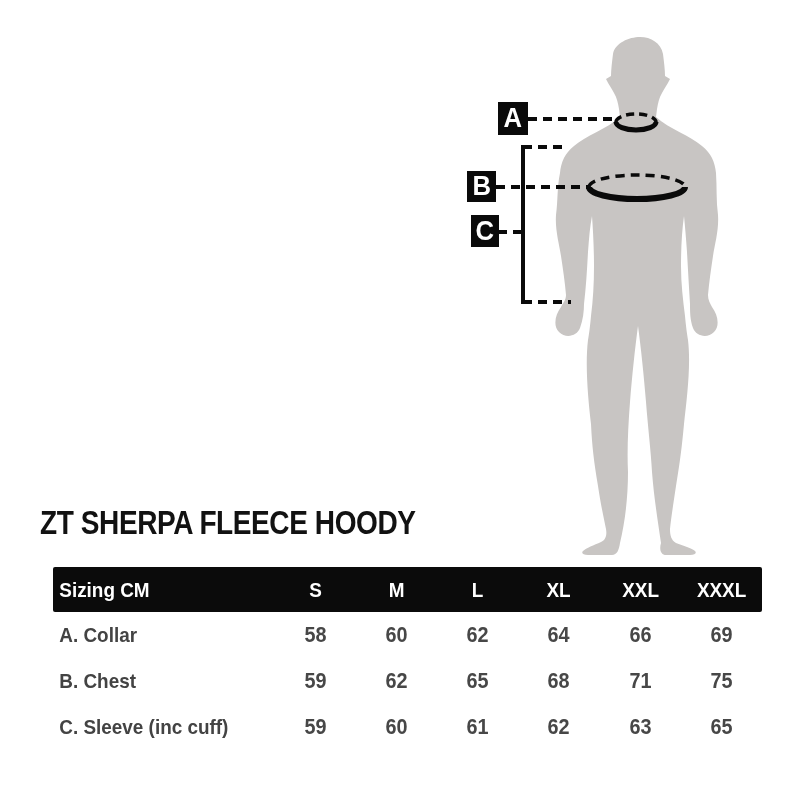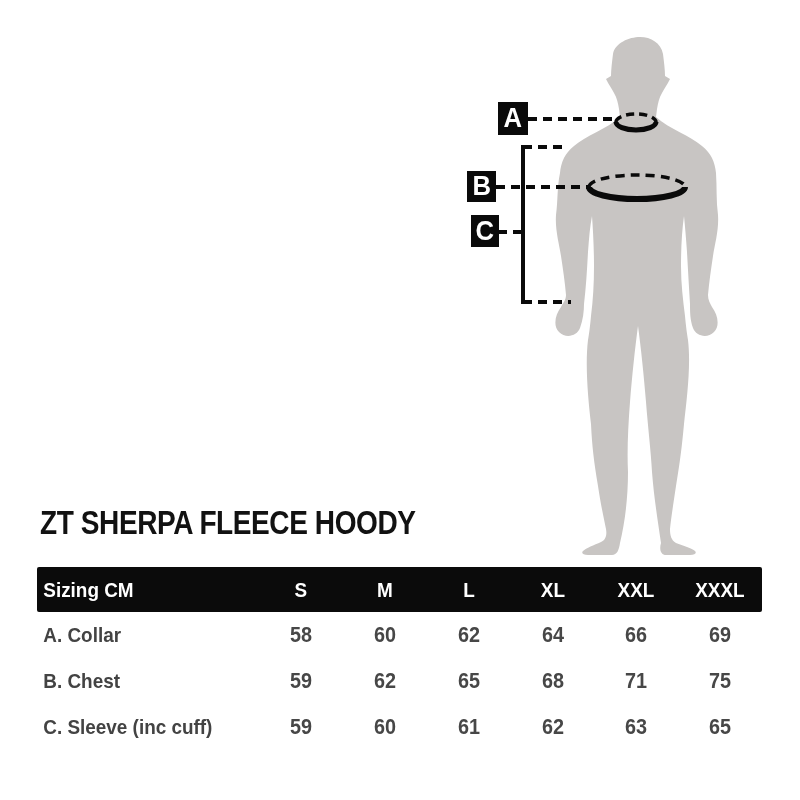--- a/index.html
+++ b/index.html
@@ -16,21 +16,21 @@
   .marker span{transform:scaleX(.95);}
   .marker-a{left:498px;top:102px;width:30px;height:33px;}
   .marker-b{left:467px;top:171px;width:29px;height:31px;}
   .marker-c{left:471px;top:215px;width:28px;height:32px;}
   .title{
     position:absolute;left:40px;top:505px;margin:0;
     font-size:33px;font-weight:bold;color:#121212;letter-spacing:-.5px;line-height:1.1;
     transform:scaleX(.85);transform-origin:left center;white-space:nowrap;
   }
   .size-table{position:absolute;left:37px;top:567px;width:725px;}
-  .grid-row{display:grid;grid-template-columns:222px repeat(6,1fr);align-items:center;}
+  .grid-row{display:grid;grid-template-columns:222px repeat(6,1fr);align-items:center;margin-left:16px;}
   .thead{height:45px;background:#0b0b0b;border-radius:2px;color:#ffffff;}
   .th,.td{font-weight:bold;font-size:21px;text-align:center;transform:scaleX(.9);transform-origin:center;white-space:nowrap;}
   .th.first,.td.first{text-align:left;padding-left:7px;transform-origin:left center;}
   .trow{height:46px;color:#474747;}
   .td{font-size:22px;}
   .td.first{font-size:21px;color:#434343;}
 </style>
 </head>
 <body>
 

